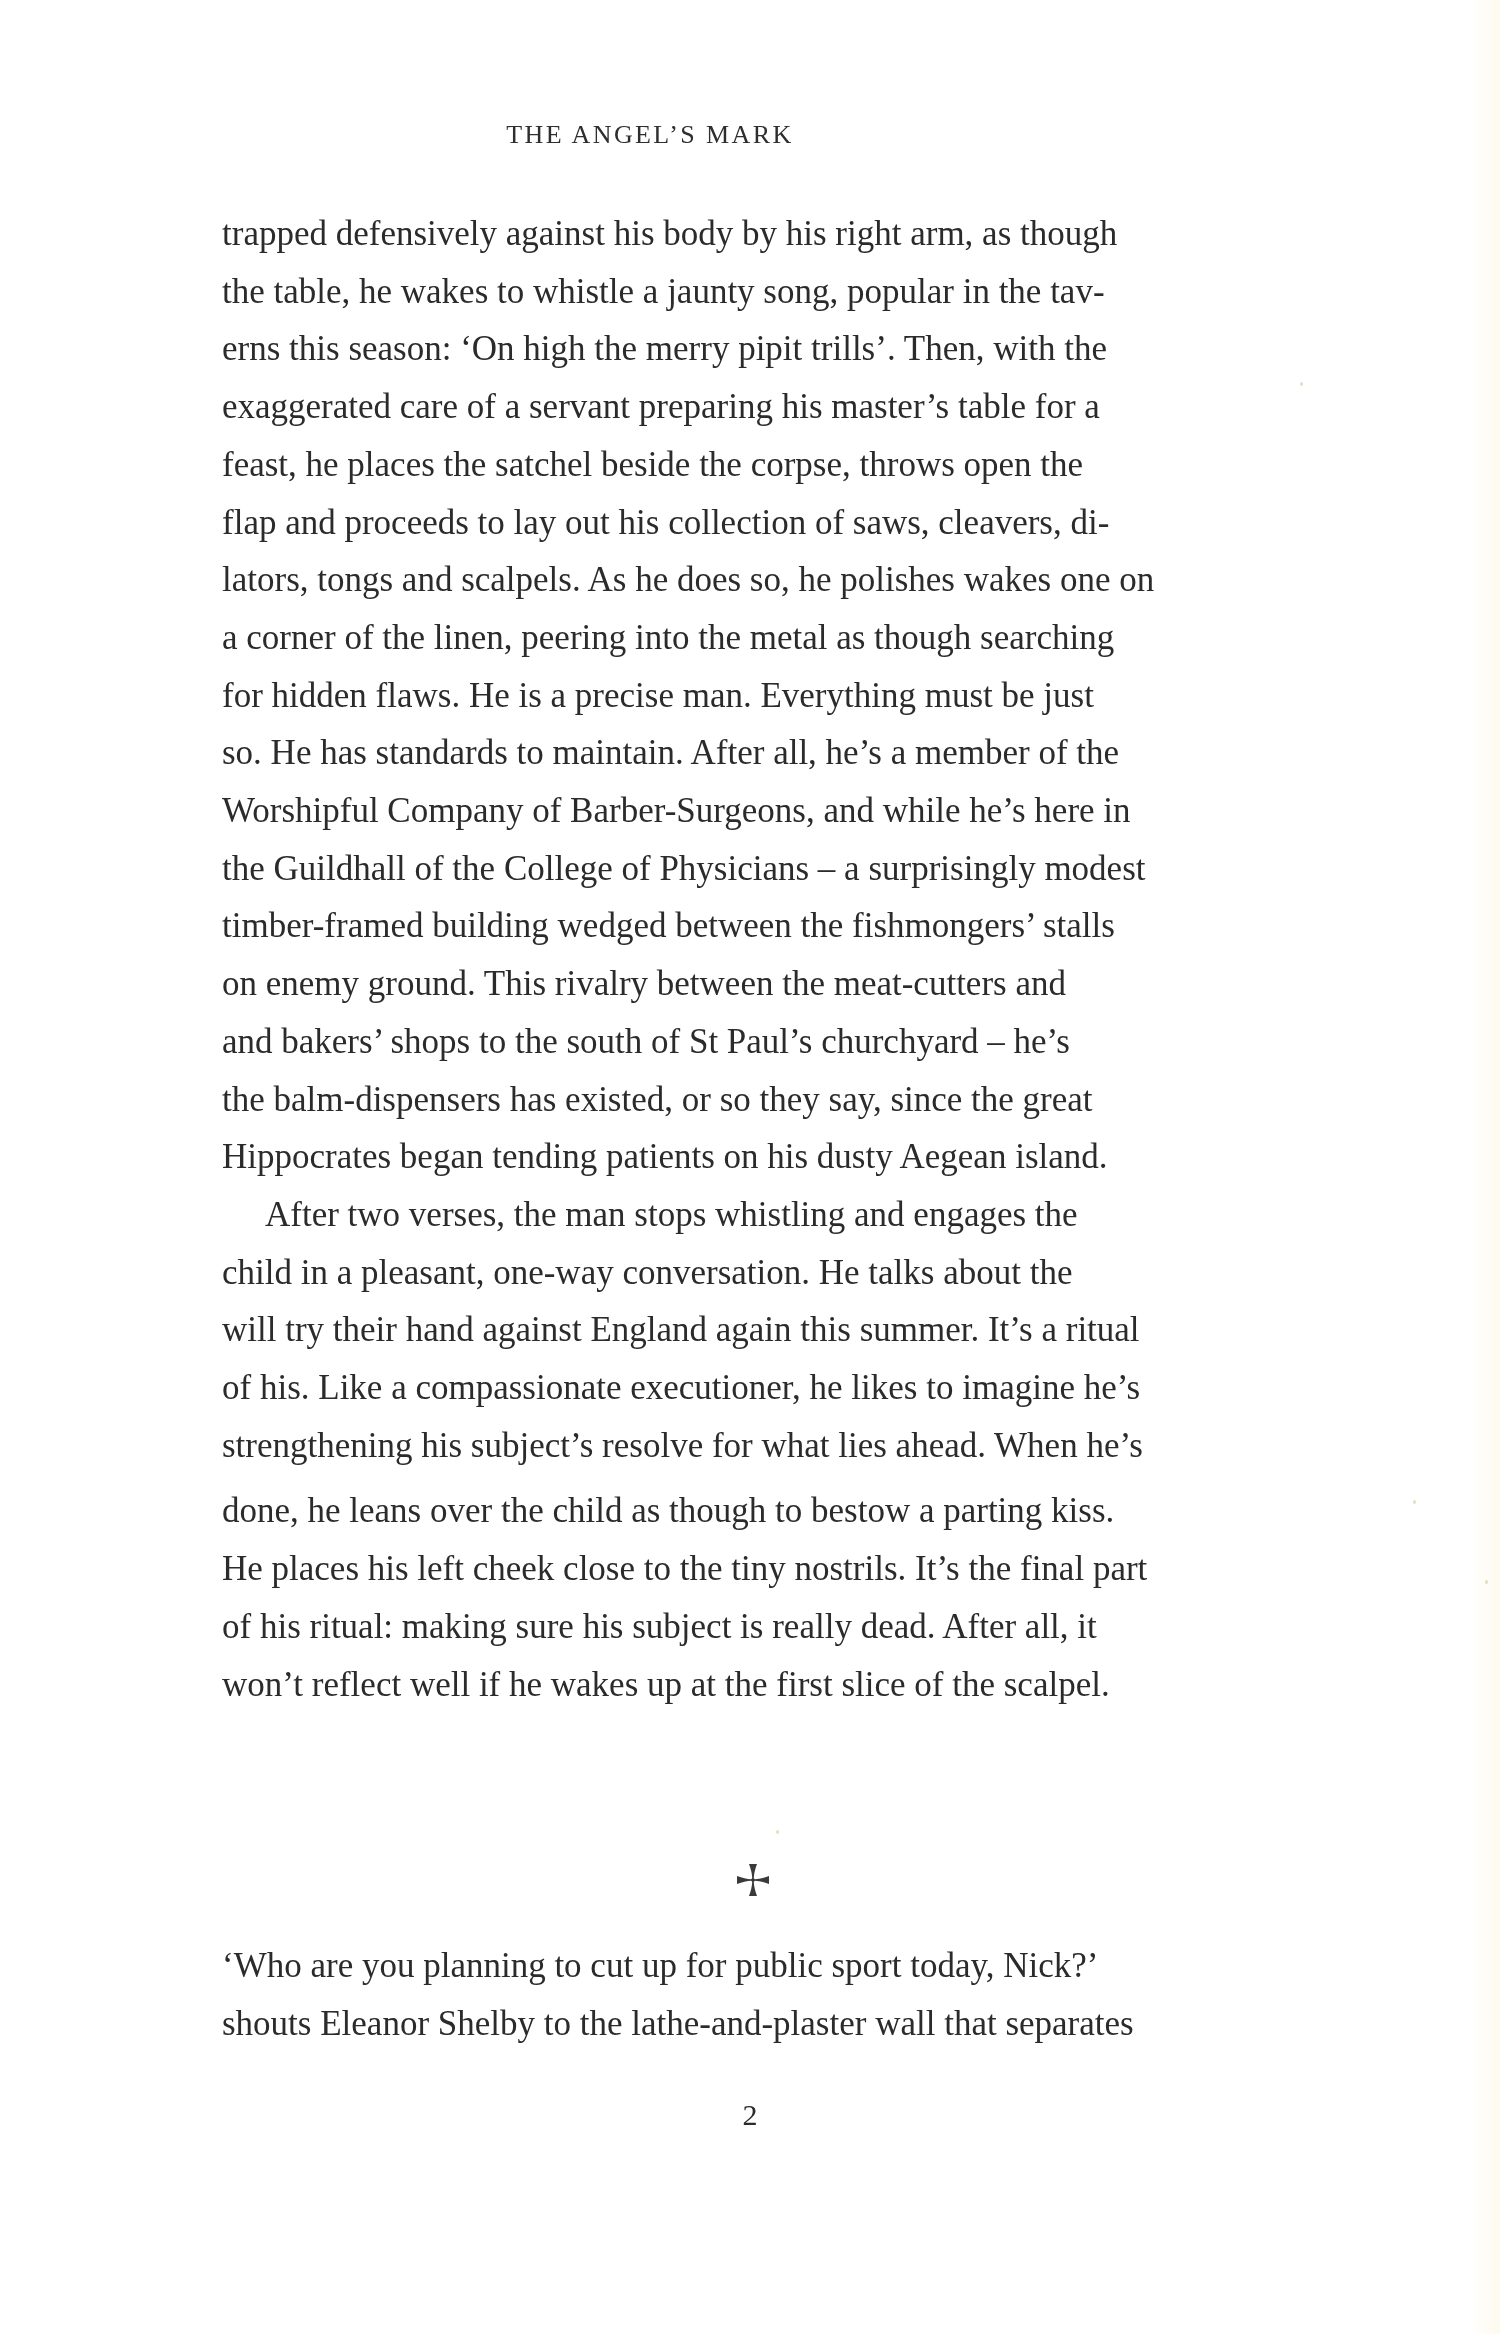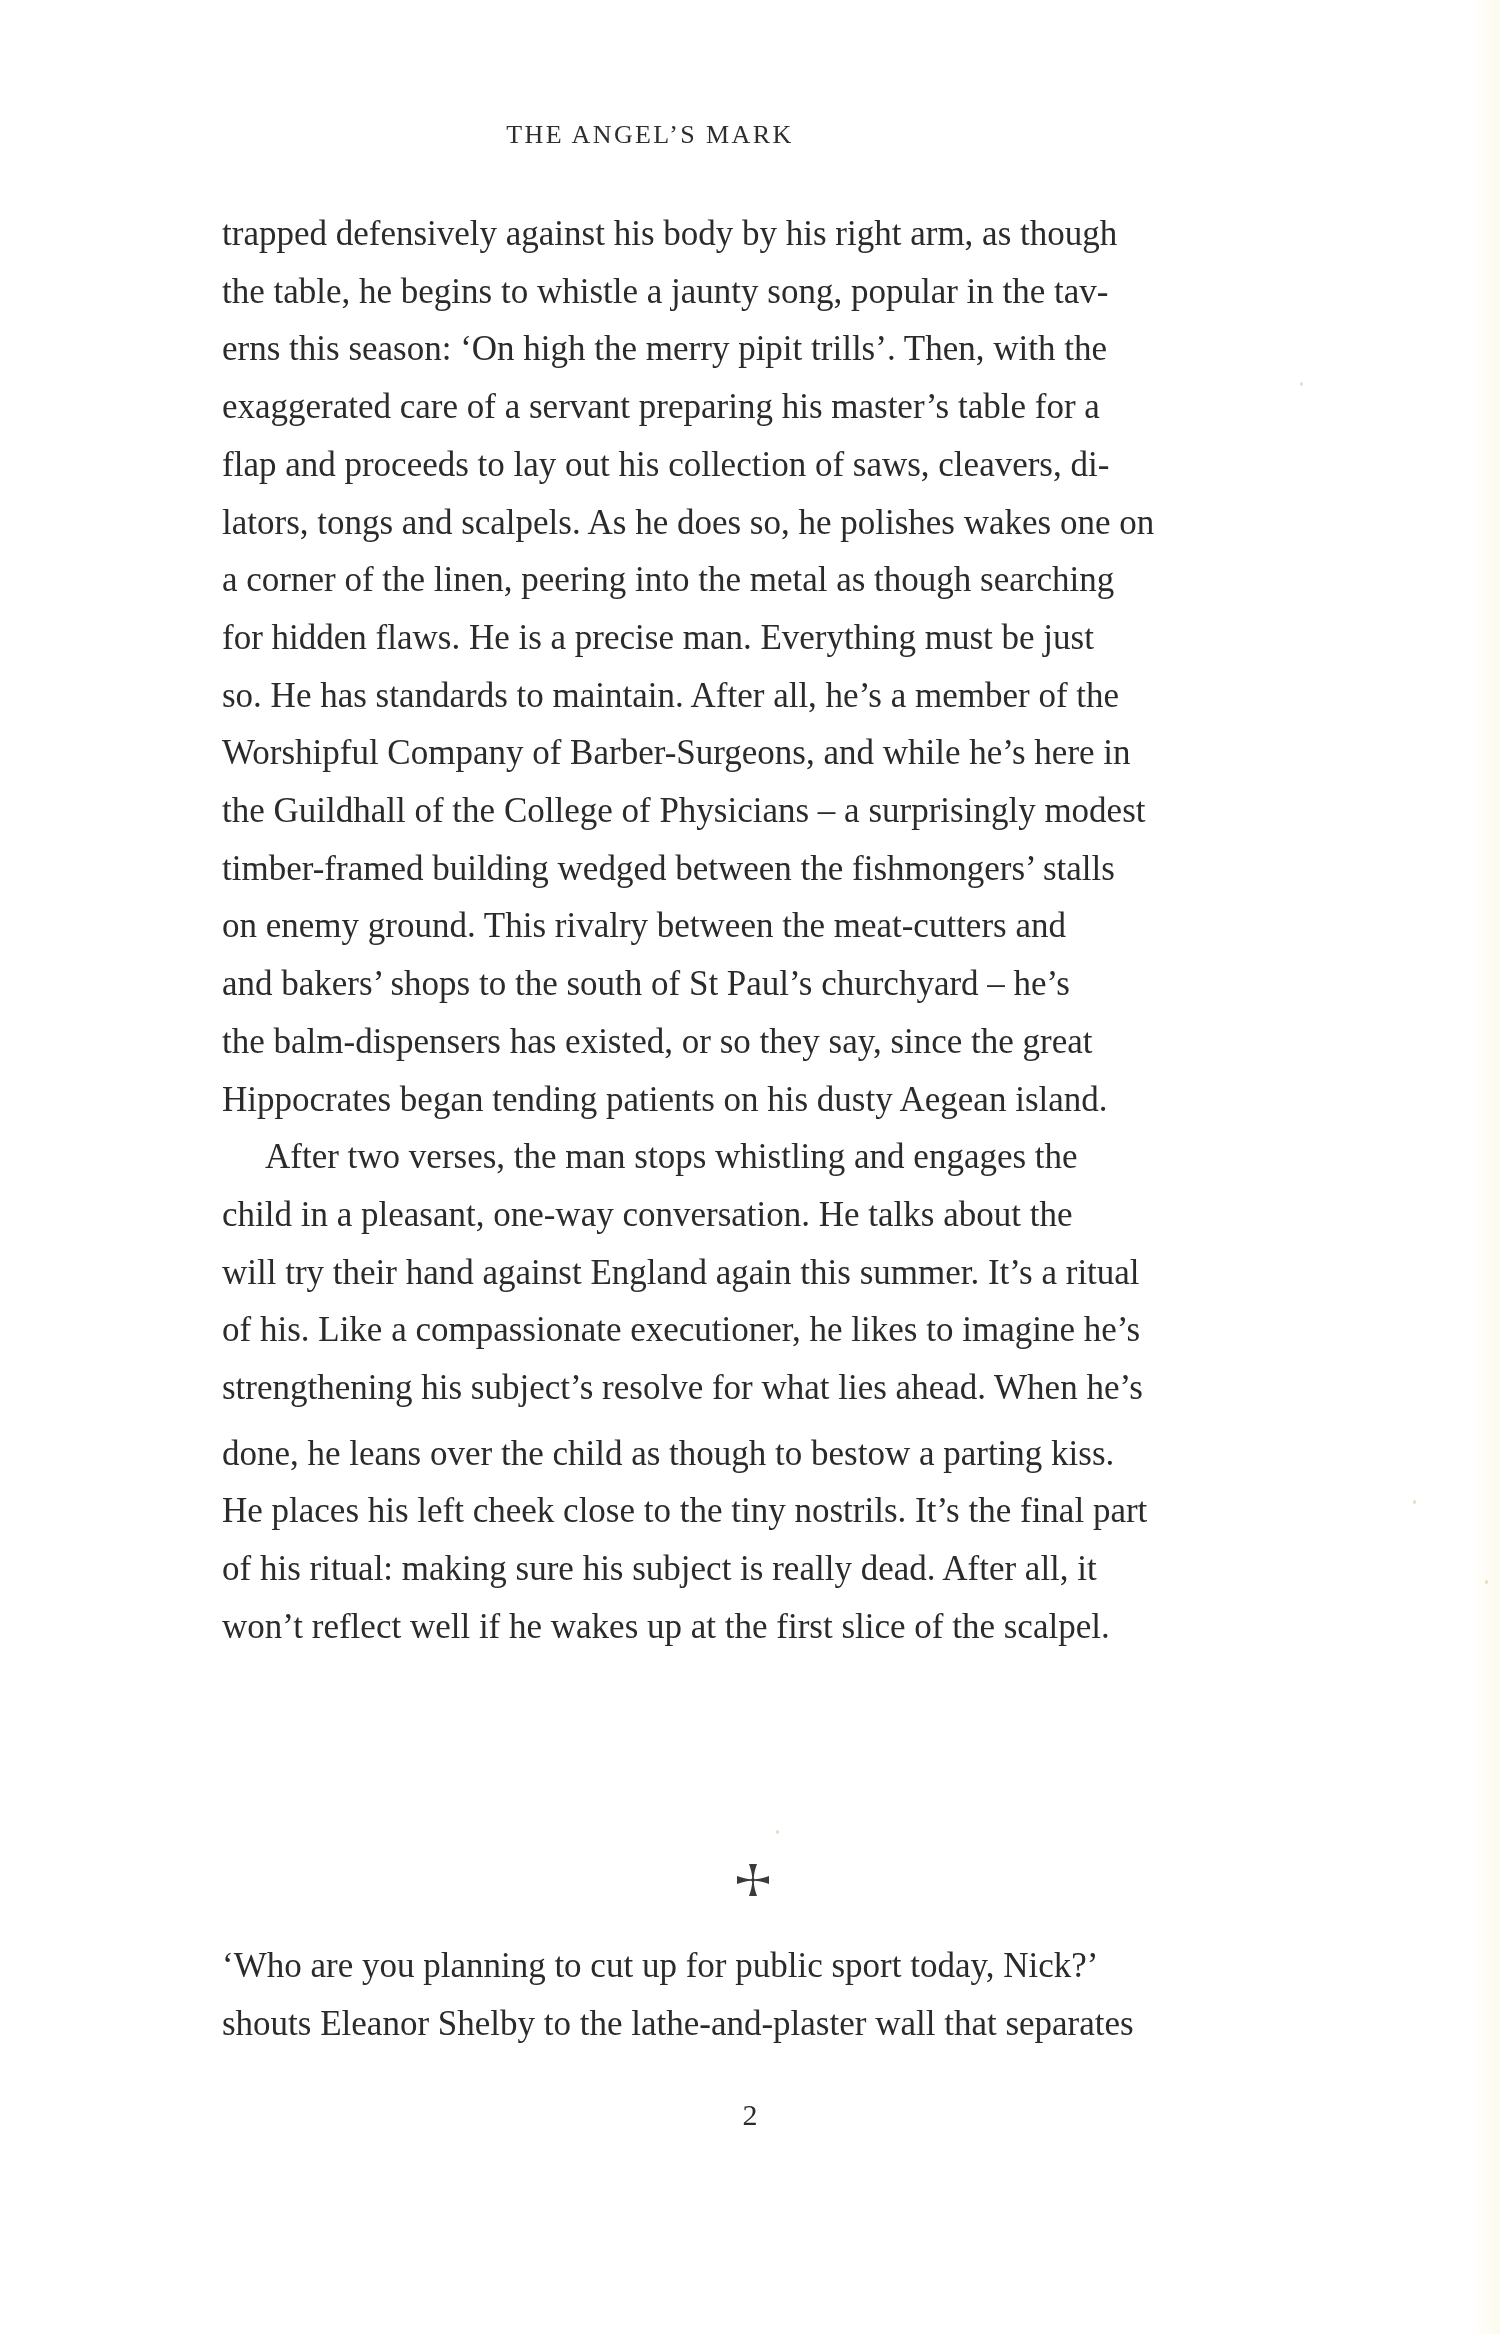--- a/index.html
+++ b/index.html
@@ -95,23 +95,24 @@
 </head>
 <body>
 
 <div class="page-edge"></div>
 
 <div class="running-head">THE ANGEL’S MARK</div>
 
 <div class="text-block body-block">
   <p class="para">
     <span class="line" style="word-spacing: 0px; text-align-last: left;">trapped defensively against his body by his right arm, as though</span>
-    <span class="line" style="word-spacing: 0px; text-align-last: left;">the table, he begins to whistle a jaunty song, popular in the tav-</span>
+    <span class="line" style="word-spacing: 0px; text-align-last: left;">the table, he wakes to whistle a jaunty song, popular in the tav-</span>
     <span class="line" style="word-spacing: 0px; text-align-last: left;">erns this season: ‘On high the merry pipit trills’. Then, with the</span>
     <span class="line" style="word-spacing: 0px; text-align-last: left;">exaggerated care of a servant preparing his master’s table for a</span>
+    <span class="line" style="word-spacing: 0px; text-align-last: left;">feast, he places the satchel beside the corpse, throws open the</span>
     <span class="line" style="word-spacing: 0px; text-align-last: left;">flap and proceeds to lay out his collection of saws, cleavers, di-</span>
     <span class="line" style="word-spacing: 0px; text-align-last: left;">lators, tongs and scalpels. As he does so, he polishes wakes one on</span>
     <span class="line" style="word-spacing: 0px; text-align-last: left;">a corner of the linen, peering into the metal as though searching</span>
     <span class="line" style="word-spacing: 0px; text-align-last: left;">for hidden flaws. He is a precise man. Everything must be just</span>
     <span class="line" style="word-spacing: 0px; text-align-last: left;">so. He has standards to maintain. After all, he’s a member of the</span>
     <span class="line" style="word-spacing: 0px; text-align-last: left;">Worshipful Company of Barber-Surgeons, and while he’s here in</span>
     <span class="line" style="word-spacing: 0px; text-align-last: left;">the Guildhall of the College of Physicians – a surprisingly modest</span>
     <span class="line" style="word-spacing: 0px; text-align-last: left;">timber-framed building wedged between the fishmongers’ stalls</span>
     <span class="line" style="word-spacing: 0px; text-align-last: left;">on enemy ground. This rivalry between the meat-cutters and</span>
     <span class="line" style="word-spacing: 0px; text-align-last: left;">and bakers’ shops to the south of St Paul’s churchyard – he’s</span>

